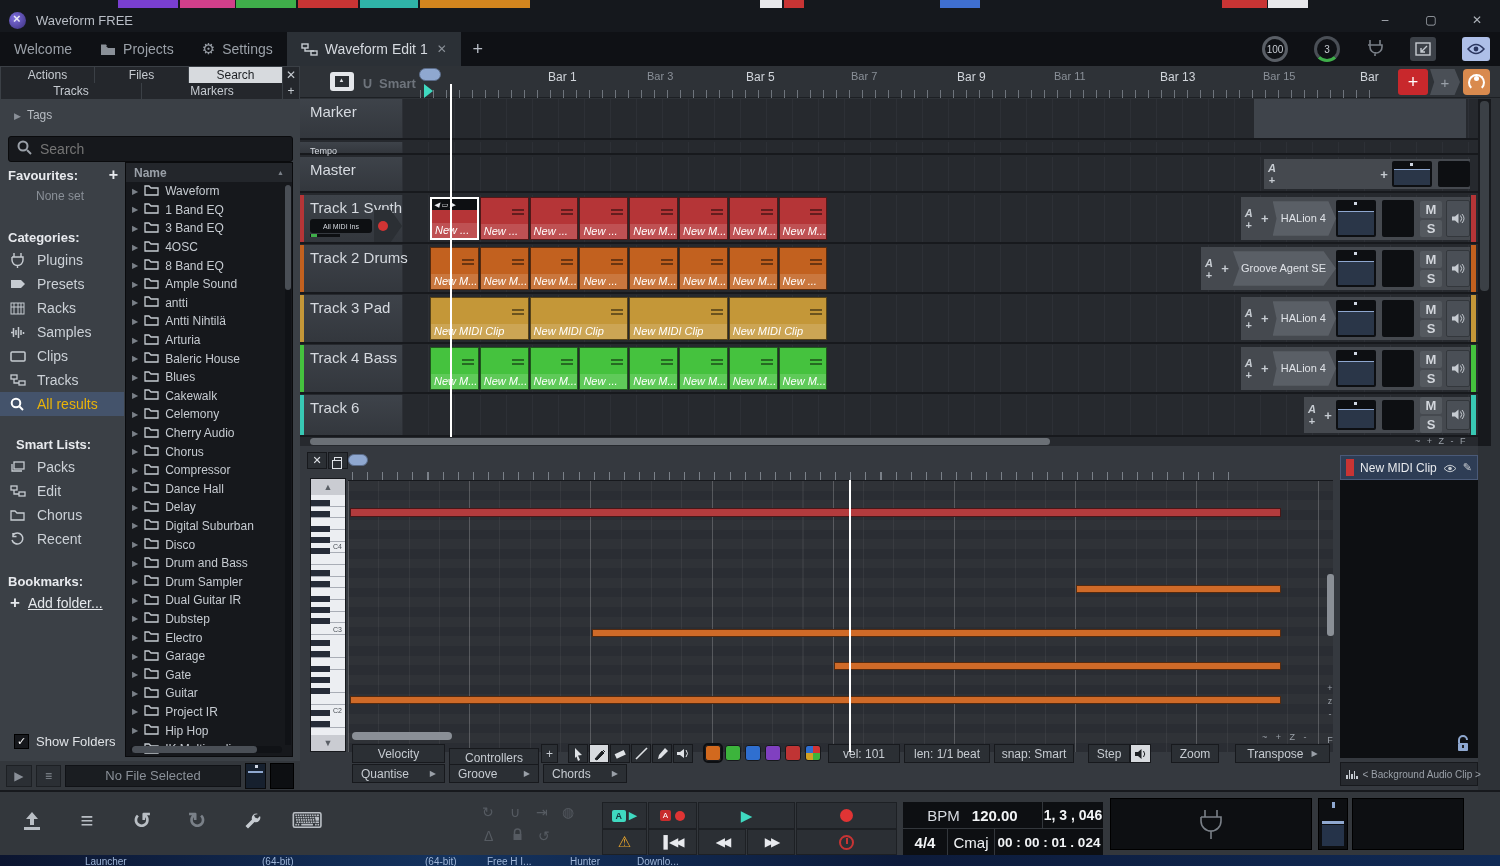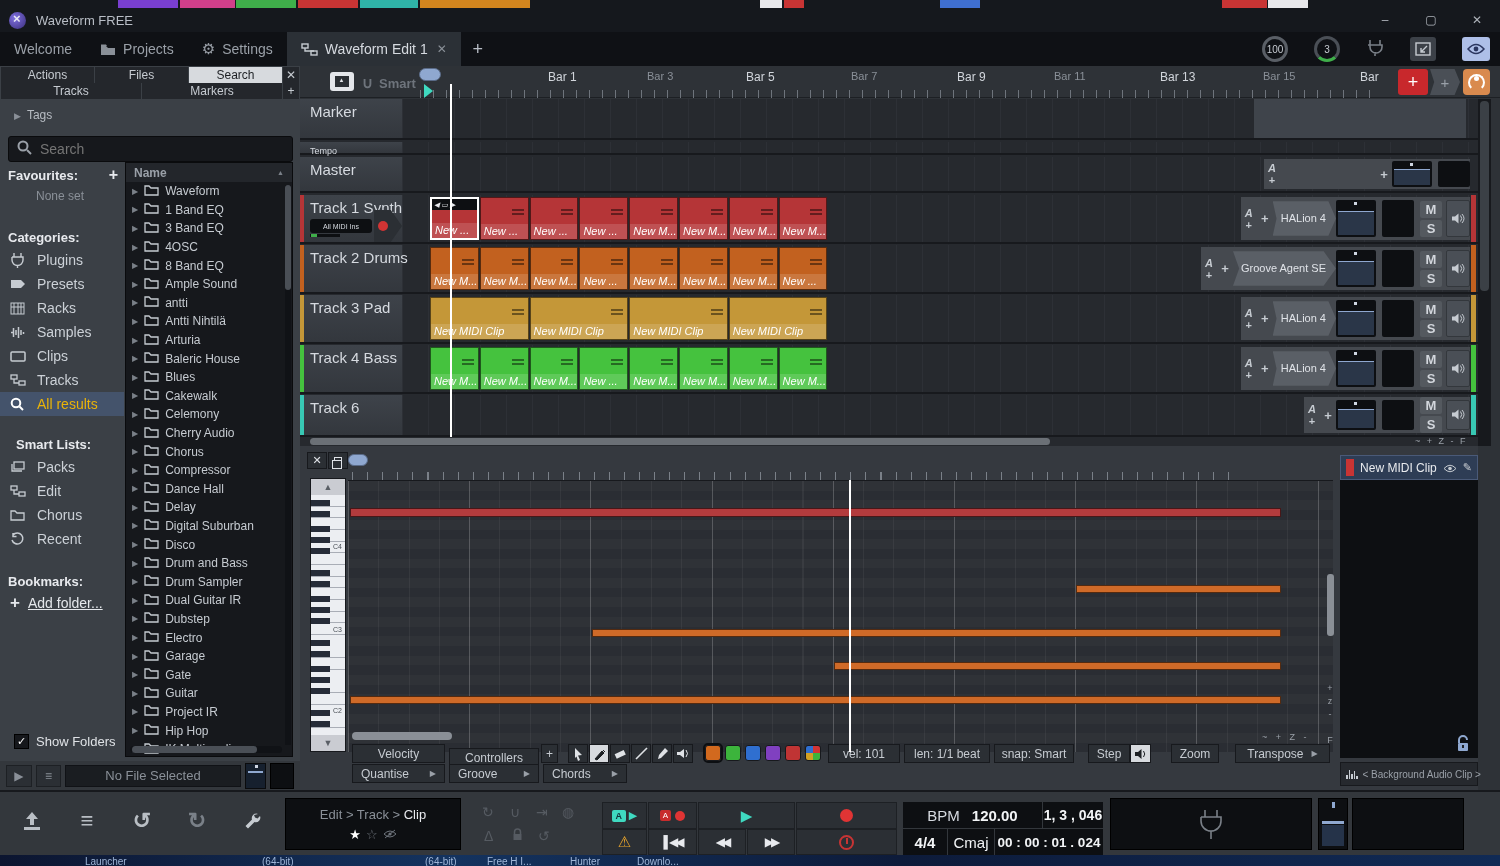--- a/index.html
+++ b/index.html
@@ -1187,32 +1187,20 @@
       <span class="bbic">≡</span>
       <span class="bbic" style="font-weight:bold;">↺</span>
       <span class="bbic" style="font-weight:bold;color:#7a8088;">↻</span>
       <span class="bbic">
           <svg width="20" height="20">
             <path d="M16 3 a4.5 4.5 0 0 0 -6 5.5 l-6.5 6.5 2.5 2.5 6.5 -6.5 a4.5 4.5 0 0 0 5.5 -6 l-2.5 2.5 -2.5 -1 -1 -2.5 Z" fill="#c6cbd1"></path>
           </svg>
         </span>
       <span class="bbic">⌨</span>
     </div>
-    <div id="breadcrumb-box">
-      <div id="bc-text"><span>Edit</span> &gt; <span>Track</span> &gt; <b>Clip</b></div>
-      <div id="bc-stars">
-          <span class="f">★</span>
-          <span>☆</span>
-          <span><svg width="14" height="10">
-              <path d="M1 5 Q7 -1 13 5 Q7 11 1 5Z" fill="none" stroke="#6e747c"></path>
-              <circle cx="7" cy="5" r="1.6" fill="#6e747c"></circle>
-              <path d="M2 9 L12 1" stroke="#6e747c"></path>
-            </svg></span>
-        </div>
-    </div>
     <div id="dim-icons">
       <span style="left:10px;top:4px;">↻</span>
       <span style="left:38px;top:4px;">∪</span>
       <span style="left:64px;top:4px;">⇥</span>
       <span style="left:90px;top:4px;">◍</span>
       <span style="left:12px;top:28px;">Δ</span>
       <span style="left:40px;top:28px;"><svg width="11" height="13">
             <path d="M2.5 6 v-2 a3 3 0 0 1 6 0 v2" fill="none" stroke="#565b62" stroke-width="1.5"></path>
             <rect x="1.5" y="6" width="8" height="6" fill="#565b62"></rect>
           </svg></span>

